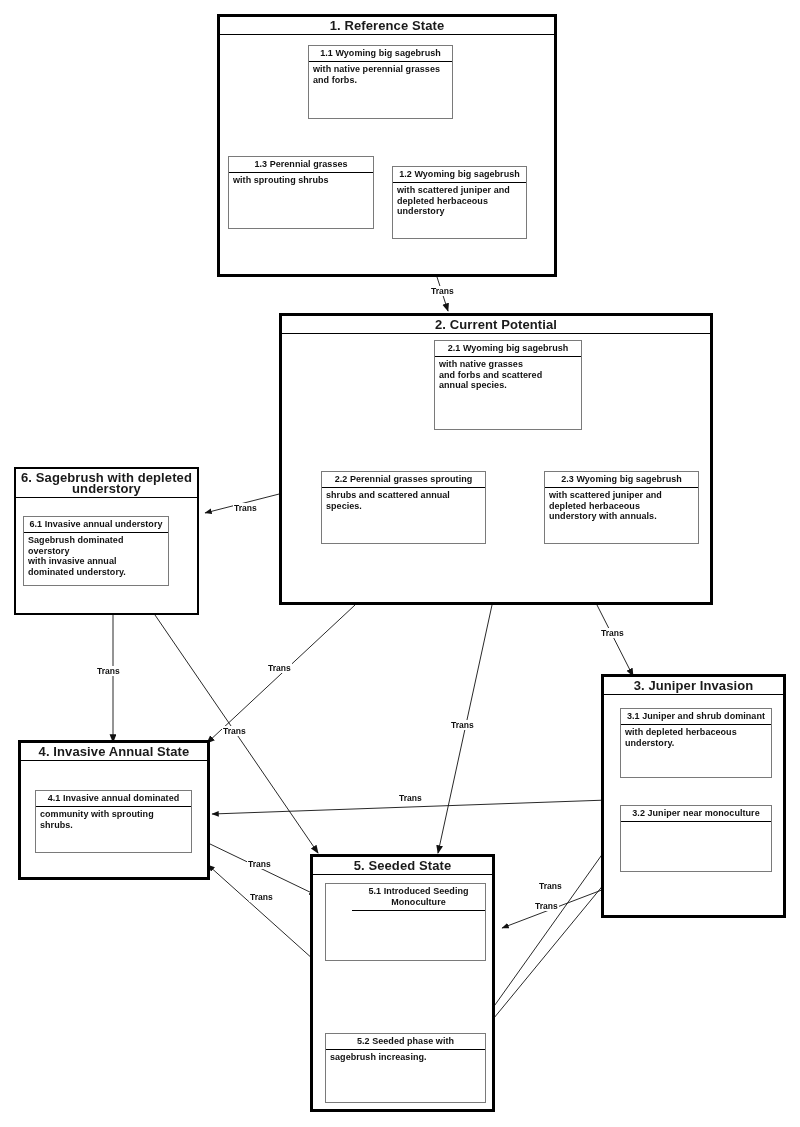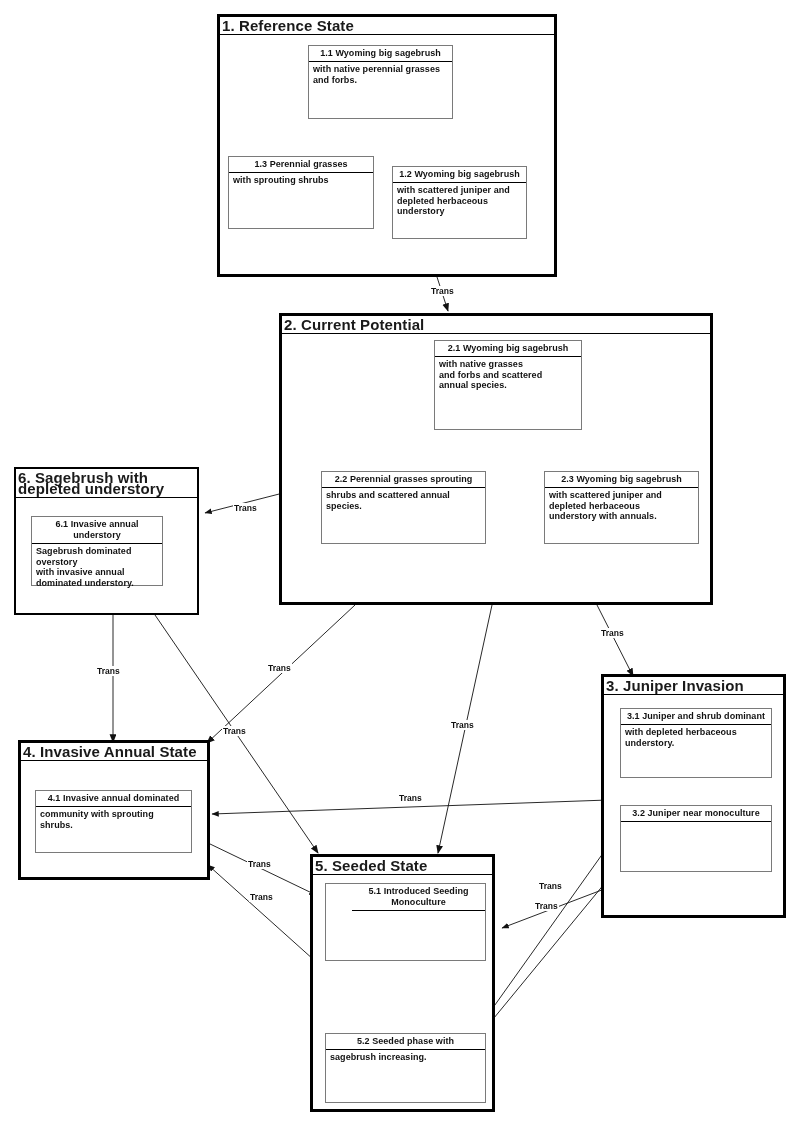--- a/index.html
+++ b/index.html
@@ -35,22 +35,22 @@
     border: 3px solid #000000;
     z-index: 10;
   }
   .state-box.thin {
     border-width: 2px;
   }
   .state-title {
     box-sizing: border-box;
     width: 100%;
     border-bottom: 1px solid #000000;
-    text-align: left;
-    font-size: 15px;
+    text-align: center;
+    font-size: 13px;
     font-weight: bold;
     color: #1a1a1a;
     padding: 3px 2px 3px 2px;
     line-height: 11px;
     letter-spacing: 0.1px;
   }
   
   .phase-box {
     position: absolute;
     box-sizing: border-box;
@@ -200,21 +200,21 @@
       <div class="phase-title">2.3 Wyoming big sagebrush</div>
       <div class="phase-body">with scattered juniper and
 depleted herbaceous
 understory with annuals.</div>
     </div>
   </div>
 
   <div class="state-box thin" style="left:14px; top:467px; width:185px; height:148px;">
     <div class="state-title">6. Sagebrush with depleted understory</div>
 
-    <div class="phase-box" style="left:15px; top:47px; width:132px; height:70px;">
+    <div class="phase-box" style="left:7px; top:47px; width:146px; height:70px;">
       <div class="phase-title">6.1 Invasive annual understory</div>
       <div class="phase-body">Sagebrush dominated overstory
 with invasive annual
 dominated understory.</div>
     </div>
   </div>
 
   <div class="state-box" style="left:18px; top:740px; width:192px; height:140px;">
     <div class="state-title">4. Invasive Annual State</div>
 

